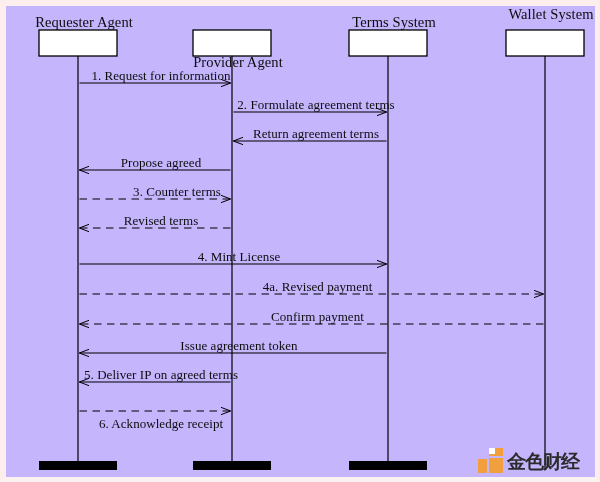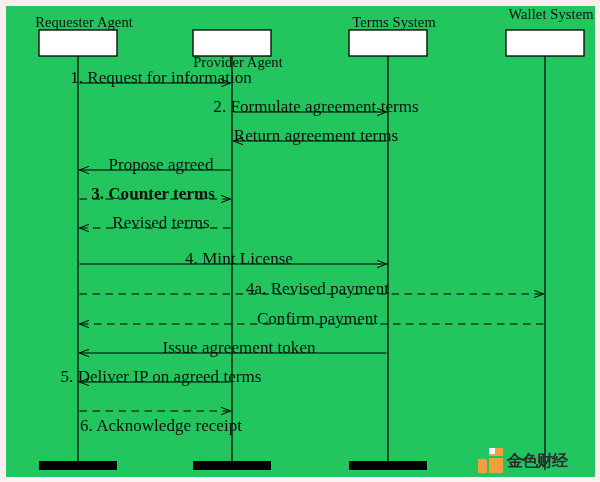--- a/index.html
+++ b/index.html
@@ -11,21 +11,21 @@
   body {
     width: 600px;
     height: 482px;
     font-family: "Liberation Serif", "DejaVu Serif", serif;
     overflow: hidden;
   }
   #canvas {
     position: relative;
     width: 600px;
     height: 482px;
-    background: #22c55e;
+    background: #c4b5fd;
     box-sizing: border-box;
     border-top: 6px solid #fdeeee;
     border-left: 6px solid #fdeeee;
     border-right: 5px solid #fdeeee;
     border-bottom: 5px solid #fdf2f2;
   }
   #svg-layer {
     position: absolute;
     left: -6px;
     top: -6px;
@@ -35,21 +35,21 @@
   .lifeline-title {
     position: absolute;
     font-size: 14.5px;
     color: #0d0d0d;
     white-space: nowrap;
     transform: translateX(-50%);
     letter-spacing: .1px;
   }
   .msg-label {
     position: absolute;
-    font-size: 17px;
+    font-size: 13px;
     color: #0d0d0d;
     white-space: nowrap;
     transform: translateX(-50%);
     letter-spacing: .05px;
   }
   
   #watermark {
     position: absolute;
     left: 472px;
     top: 437px;
@@ -68,21 +68,21 @@
   #wm-mark .sq {
     position: absolute;
     background: #f2a03d;
   }
   #wm-mark .sq.a { left: 0;    top: 11px; width: 9px;  height: 14px; }
   #wm-mark .sq.b { left: 11px; top: 0;    width: 14px; height: 8px;  }
   #wm-mark .sq.c { left: 11px; top: 10px; width: 14px; height: 15px; }
   #wm-mark .sq.d { left: 11px; top: 0;    width: 6px;  height: 6px; background:#ffffff; }
   #wm-text {
     font-family: "DejaVu Sans", sans-serif;
-    font-size: 16px;
+    font-size: 19px;
     font-weight: 700;
     color: #2b2b2b;
     line-height: 1;
     letter-spacing: -1px;
     position: relative;
     top: 1px;
   }
 </style>
 </head>
 <body>
@@ -135,21 +135,21 @@
       <div class="lifeline-title" style="left: 78px; top: 8px;">Requester Agent</div>
       <div class="lifeline-title" style="left: 232px; top: 8px; margin-top: 40px;">Provider Agent</div>
       <div class="lifeline-title" style="left: 388px; top: 8px;">Terms System</div>
       <div class="lifeline-title" style="left: 545px; top: 0;">Wallet System</div>
     </div>
   <div id="labels">
       <div class="msg-label" style="left: 155px; top: 62px;">1.  Request for information</div>
       <div class="msg-label" style="left: 310px; top: 91px;">2.  Formulate agreement terms</div>
       <div class="msg-label" style="left: 310px; top: 120px;">Return agreement terms</div>
       <div class="msg-label" style="left: 155px; top: 149px;">Propose agreed</div>
-      <div class="msg-label" style="left: 147px; top: 178px; font-weight: bold;">3.  Counter terms</div>
+      <div class="msg-label" style="left: 171px; top: 178px;">3.  Counter terms</div>
       <div class="msg-label" style="left: 155px; top: 207px;">Revised terms</div>
       <div class="msg-label" style="left: 233px; top: 243px;">4.  Mint License</div>
       <div class="msg-label" style="left: 311.5px; top: 273px;">4a.  Revised payment</div>
       <div class="msg-label" style="left: 311.5px; top: 303px;">Confirm payment</div>
       <div class="msg-label" style="left: 233px; top: 332px;">Issue agreement token</div>
       <div class="msg-label" style="left: 155px; top: 361px;">5.  Deliver IP on agreed terms</div>
       <div class="msg-label" style="left: 155px; top: 410px;">6.  Acknowledge receipt</div>
     </div>
 
   <div id="watermark">

